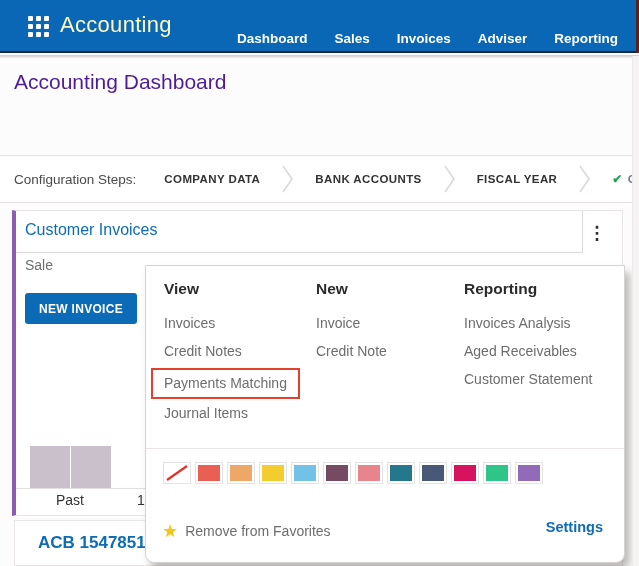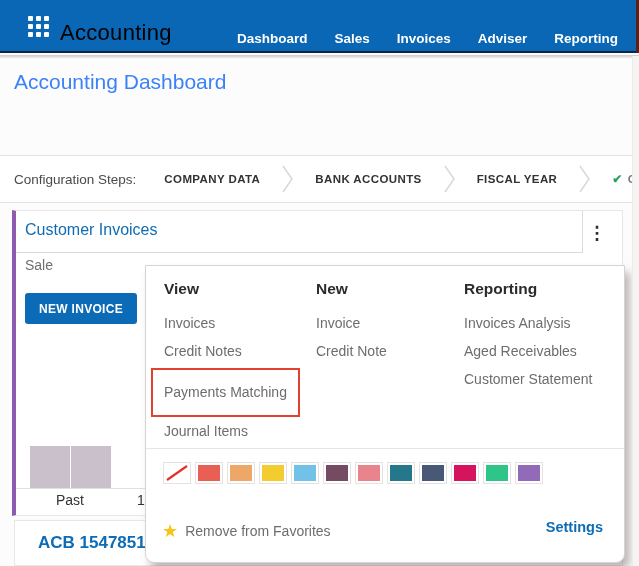--- a/index.html
+++ b/index.html
@@ -14,26 +14,26 @@
     position:absolute; left:0; top:0; width:639px; height:53px;
     background:#0a67b5; border-bottom:2px solid rgba(10,20,30,.75);
     display:flex; align-items:center;
   }
   .topbar-shadow { position:absolute; left:0; top:55px; width:639px; height:3px;
     background:linear-gradient(#cfcaca,#efecec); }
   .edge-sliver { position:absolute; right:0; top:0; width:3px; height:53px; background:#5e2015; }
   .grid-icon { position:absolute; left:28px; top:16px; width:21px; height:21px;
     display:grid; grid-template-columns:repeat(3,5px); grid-template-rows:repeat(3,5px); gap:3px; }
   .grid-icon span { background:#fff; border-radius:1px; }
-  .app-title { position:absolute; left:60px; top:20px; color:#000000; font-size:22px; font-weight:400; letter-spacing:.3px; }
+  .app-title { position:absolute; left:60px; top:12px; color:#fef9c3; font-size:22px; font-weight:400; letter-spacing:.3px; }
   .topnav { position:absolute; left:237px; top:0; height:53px; display:flex; align-items:center; gap:27px; }
   .topnav .nav-item { color:#fff; font-size:13.5px; font-weight:600; cursor:pointer; white-space:nowrap;margin-top:24px; }
 
   
-  .page-title { position:absolute; left:14px; top:70px; font-size:21px; color:#3b82f6; font-weight:400; }
+  .page-title { position:absolute; left:14px; top:70px; font-size:21px; color:#4c1d95; font-weight:400; }
 
   
   .config-bar {
     position:absolute; left:0; top:155px; width:639px; height:48px; background:#fff;
     border-top:1px solid #e6e1e1; border-bottom:1px solid #e6e1e1;
     display:flex; align-items:center; overflow:hidden;
   }
   .config-label { margin-left:14px; font-size:13.5px; color:#4a4a4a; white-space:nowrap; }
   .steps { display:flex; align-items:center; margin-left:28px; }
   .step { font-size:11.5px; font-weight:700; color:#323232; letter-spacing:.4px; white-space:nowrap; cursor:pointer; }
@@ -77,21 +77,21 @@
     background:#fff; border:1px solid #d8d3d3; border-radius:0 0 9px 9px;
     box-shadow:5px 7px 9px rgba(110,100,100,.45);
   }
   .dd-col { position:absolute; top:14px; }
   .dd-col.c1 { left:18px;  width:150px; }
   .dd-col.c2 { left:170px; width:140px; }
   .dd-col.c3 { left:318px; width:130px; }
   .dd-header { font-size:15.5px; font-weight:700; color:#2b2b2b; margin-bottom:16px; }
   .menu-item { font-size:14px; color:#6d6d6d; line-height:19px; margin-bottom:9px; cursor:pointer; }
   .menu-item.highlight {
-    display:inline-block; border:2px solid #e2412f; padding:13px 11px;
+    display:inline-block; border:2px solid #e2412f; padding:4px 11px;
     margin-left:-13px; margin-bottom:5px; margin-top:-2px;
   }
   .dd-divider { position:absolute; left:0; top:182px; width:100%; border-top:1px solid #e8e4e4; }
   .palette { position:absolute; left:17px; top:196px; display:flex; gap:4px; }
   .swatch { width:28px; height:22px; background:#fff; border:1px solid #e5e2e2; padding:2px; cursor:pointer; }
   .swatch-inner { width:100%; height:100%; }
   .dd-footer-fav { position:absolute; left:16px; top:256px; display:flex; align-items:center; gap:7px; cursor:pointer; }
   .star { color:#f5c417; font-size:18px; line-height:18px; }
   .fav-label { font-size:14px; color:#6d6d6d; }
   .dd-settings { position:absolute; right:21px; top:253px; font-size:14.5px; font-weight:600; color:#0d6cb5; cursor:pointer; }

